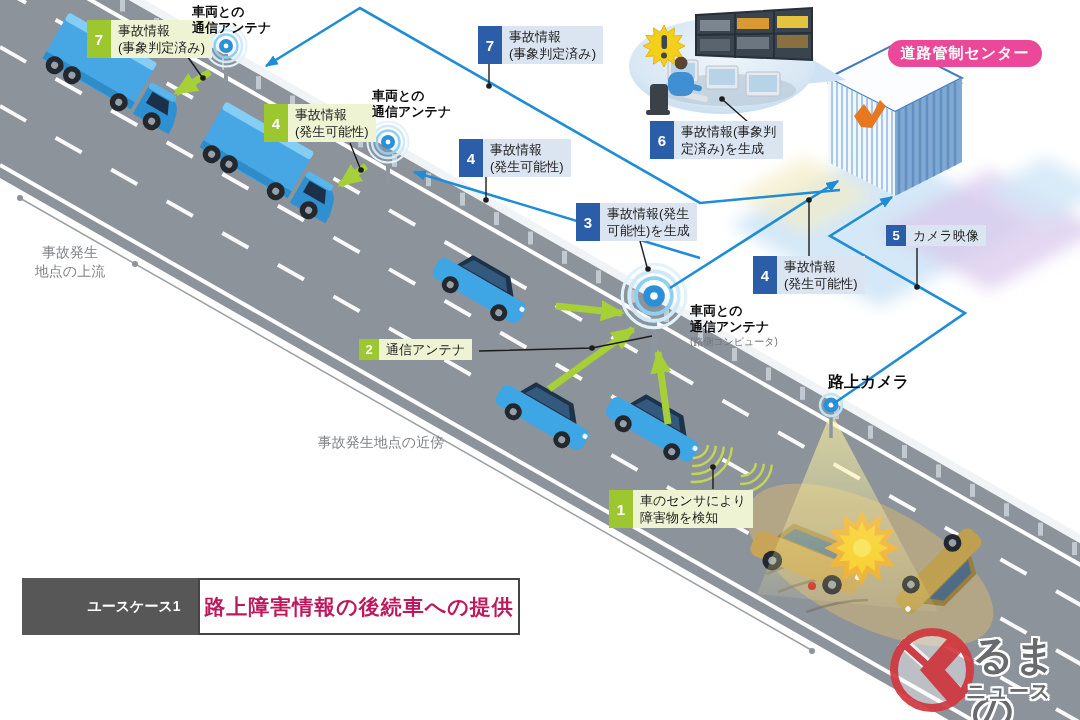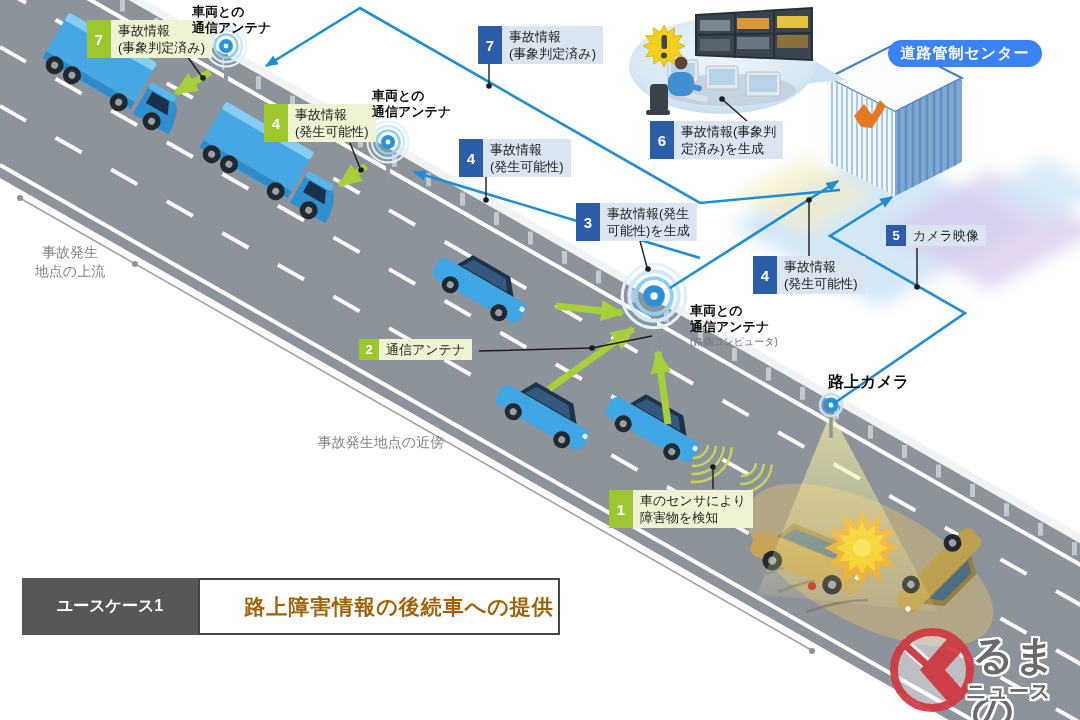--- a/index.html
+++ b/index.html
@@ -15,27 +15,27 @@
   .numbox.sm{width:20px;font-size:13px;}
   .green{background:#9cc72f;}
   .blue{background:#2b5da9;}
   .txt{padding:2px 7px 2px 7px;}
   .green-bg{background:#eef3d4;}
   .blue-bg{background:#dbe5f1;}
   
   .ant-lbl{position:absolute;text-align:left;font-weight:bold;font-size:13px;line-height:16px;color:#0d0d0d;white-space:nowrap;}
   .ant-note{display:block;font-weight:normal;font-size:10px;color:#6f7478;line-height:13px;}
   .zone{position:absolute;color:#7e8286;font-size:14px;line-height:19px;text-align:center;white-space:nowrap;}
-  .pill{position:absolute;left:888px;top:40px;width:154px;height:27px;background:#3b82f6;border-radius:14px;
+  .pill{position:absolute;left:888px;top:40px;width:154px;height:27px;background:#ec4899;border-radius:14px;
         color:#fff;font-weight:bold;font-size:15px;display:flex;align-items:center;justify-content:center;letter-spacing:1px;}
   
   .bar-dark{position:absolute;left:22px;top:578px;width:176px;height:57px;background:#575757;color:#fff;
-            font-weight:bold;font-size:16px;display:flex;align-items:center;justify-content:center;}
+            font-weight:bold;font-size:14px;display:flex;align-items:center;justify-content:center;padding-left:24px;}
   .bar-white{position:absolute;left:198px;top:578px;width:318px;height:53px;background:#fff;border:2px solid #454545;
-             color:#a16207;font-weight:bold;font-size:21px;display:flex;align-items:center;justify-content:center;letter-spacing:1px;padding-left:40px;}
+             color:#be185d;font-weight:bold;font-size:21px;display:flex;align-items:center;justify-content:center;letter-spacing:1px;}
   
   .logo-t1{position:absolute;left:972px;top:628px;font-size:41px;font-weight:bold;color:#686b6e;letter-spacing:0px;
      text-shadow:-2px -2px 0 #fff,2px -2px 0 #fff,-2px 2px 0 #fff,2px 2px 0 #fff,0 2px 0 #fff,0 -2px 0 #fff,2px 0 0 #fff,-2px 0 0 #fff;}
   .logo-t2{position:absolute;left:966px;top:678px;font-size:20px;font-weight:bold;color:#686b6e;letter-spacing:1px;
      text-shadow:-2px -2px 0 #fff,2px -2px 0 #fff,-2px 2px 0 #fff,2px 2px 0 #fff,0 2px 0 #fff,0 -2px 0 #fff,2px 0 0 #fff,-2px 0 0 #fff;font-family:Liberation Serif, serif;}
   
   .c-body{fill:var(--body,#3ea6e4);} .c-roof{fill:var(--roof,#1c3349);} .c-win{fill:var(--win,#34597e);}
   .c-tire{fill:#23282e;} .c-hub{fill:#98a1aa;} .c-light{fill:#eaf6fd;}
   .t-cont{fill:#47a7e5;} .t-top{fill:#86cdf3;} .t-low{fill:#2f8cc9;} .t-cab{fill:#2e8fd1;}
   .t-glass{fill:#1d3049;} .t-roof{fill:#58b6ec;}

